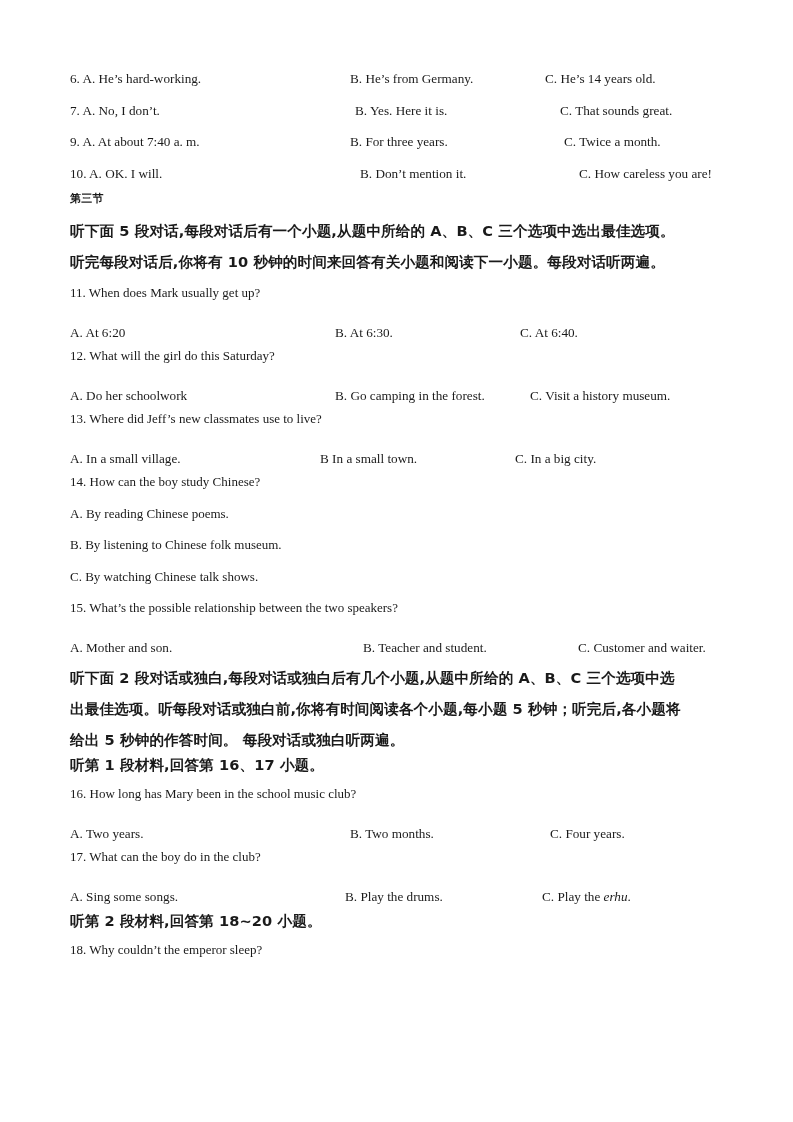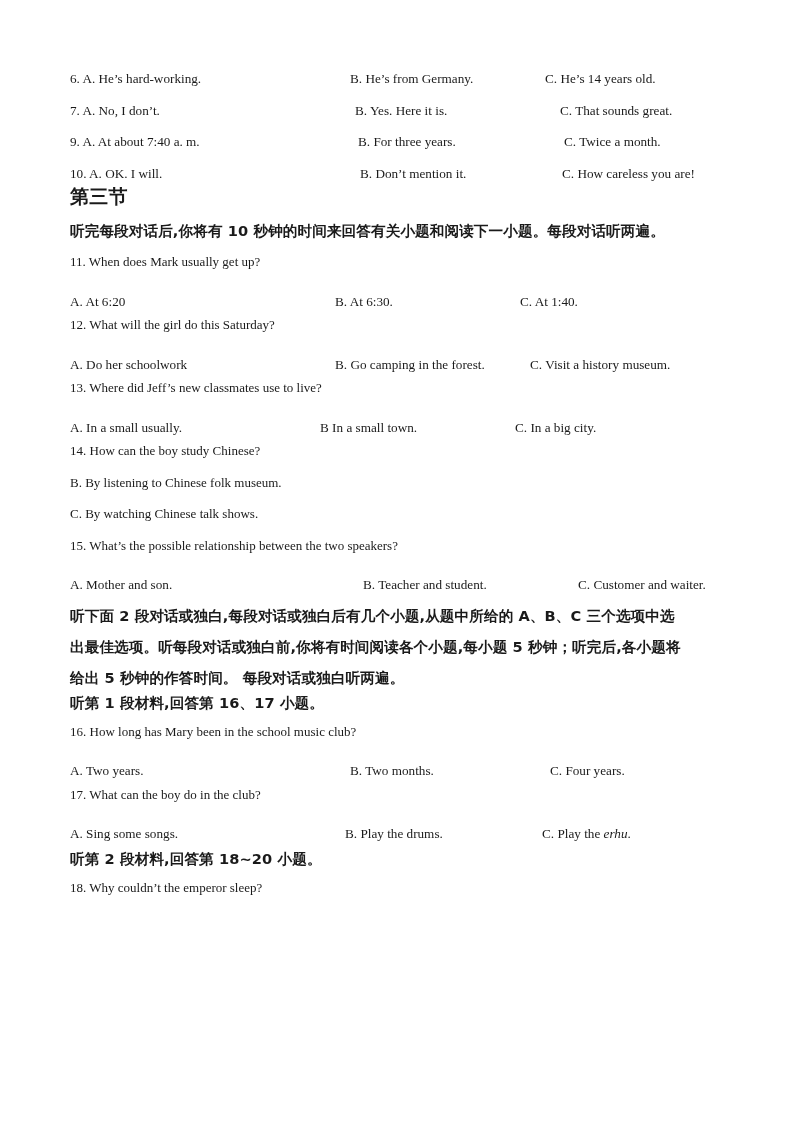--- a/index.html
+++ b/index.html
@@ -44,23 +44,23 @@
   
   .stem {
     font-size: 13px;
     line-height: 18px;
     height: 31.5px;
     white-space: nowrap;
   }
 
   
   .cn-head {
-    font-family: Liberation Mono, monospace;
+    font-family: Liberation Serif, serif;
     font-weight: bold;
-    font-size: 19px;
+    font-size: 11px;
     line-height: 20px;
     height: 27px;
     letter-spacing: 0.2px;
   }
   .cn-para {
     font-family: "DejaVu Sans", "Liberation Sans", sans-serif;
     font-weight: bold;
     font-size: 14.6px;
     line-height: 31px;
     letter-spacing: 0.1px;
@@ -97,62 +97,64 @@
 
       <div class="optrow">
         <span class="col" style="left:0px">7. A. No, I don’t.</span>
         <span class="col" style="left:285px">B. Yes. Here it is.</span>
         <span class="col" style="left:490px">C. That sounds great.</span>
       </div>
 
 
       <div class="optrow">
         <span class="col" style="left:0px">9. A. At about 7:40 a. m.</span>
-        <span class="col" style="left:288px">B. For three years.</span>
+        <span class="col" style="left:280px">B. For three years.</span>
         <span class="col" style="left:494px">C. Twice a month.</span>
       </div>
 
       <div class="optrow">
         <span class="col" style="left:0px">10. A. OK. I will.</span>
         <span class="col" style="left:290px">B. Don’t mention it.</span>
-        <span class="col" style="left:492px">C. How careless you are!</span>
+        <span class="col" style="left:509px">C. How careless you are!</span>
       </div>
 
     </div>
 
     <div class="cn-head">第三节</div>
 
     <div class="cn-para">
+      <span class="ln">听下面 5 段对话,每段对话后有一个小题,从题中所给的 A、B、C 三个选项中选出最佳选项。</span>
       <span class="ln">听完每段对话后,你将有 10 秒钟的时间来回答有关小题和阅读下一小题。每段对话听两遍。</span>
     </div>
 
     <div class="gap-sm"></div>
 
     <div class="stem">11. When does Mark usually get up?</div>
     <div class="optrow">
       <span class="col" style="left:0px">A. At 6:20</span>
       <span class="col" style="left:265px">B. At 6:30.</span>
-      <span class="col" style="left:450px">C. At 1:40.</span>
+      <span class="col" style="left:450px">C. At 6:40.</span>
     </div>
 
     <div class="stem">12. What will the girl do this Saturday?</div>
     <div class="optrow">
       <span class="col" style="left:0px">A. Do her schoolwork</span>
       <span class="col" style="left:265px">B. Go camping in the forest.</span>
       <span class="col" style="left:460px">C. Visit a history museum.</span>
     </div>
 
     <div class="stem">13. Where did Jeff’s new classmates use to live?</div>
     <div class="optrow">
-      <span class="col" style="left:0px">A. In a small usually.</span>
+      <span class="col" style="left:0px">A. In a small village.</span>
       <span class="col" style="left:250px">B In a small town.</span>
       <span class="col" style="left:445px">C. In a big city.</span>
     </div>
 
     <div class="stem">14. How can the boy study Chinese?</div>
+    <div class="stem">A. By reading Chinese poems.</div>
     <div class="stem">B. By listening to Chinese folk museum.</div>
     <div class="stem">C. By watching Chinese talk shows.</div>
 
     <div class="stem">15. What’s the possible relationship between the two speakers?</div>
     <div class="optrow">
       <span class="col" style="left:0px">A. Mother and son.</span>
       <span class="col" style="left:293px">B. Teacher and student.</span>
       <span class="col" style="left:508px">C. Customer and waiter.</span>
     </div>
 

